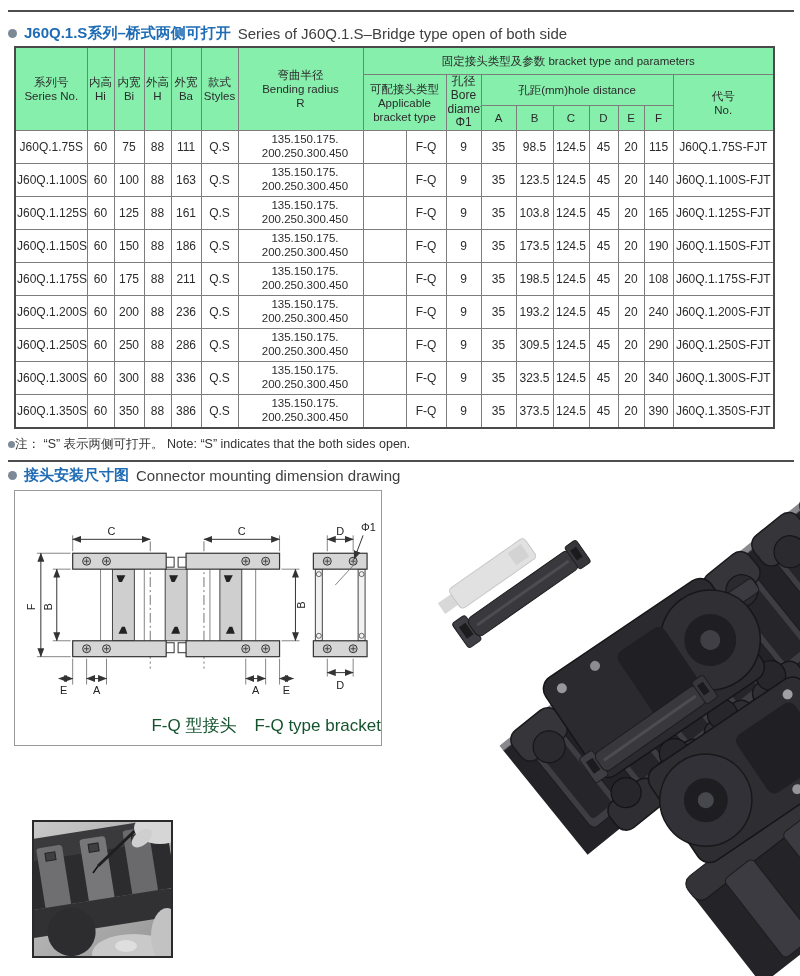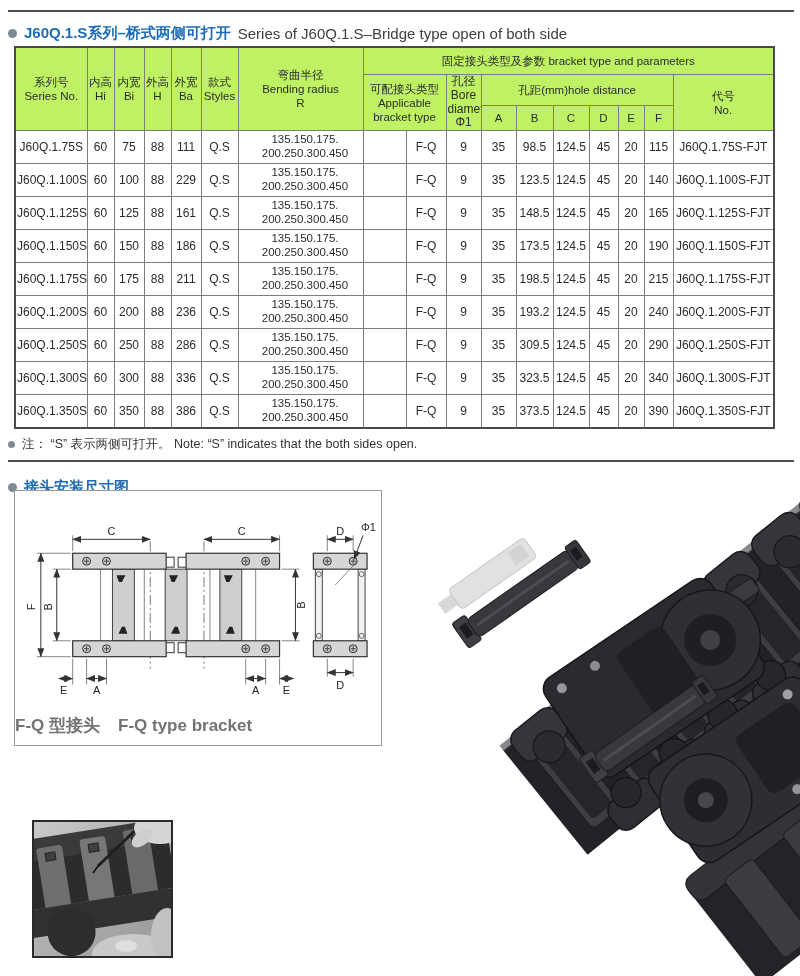--- a/index.html
+++ b/index.html
@@ -5,43 +5,43 @@
   html,body{margin:0;padding:0;}
   body{
     width:800px;height:976px;position:relative;background:#ffffff;
     font-family:"Liberation Sans","DejaVu Sans",sans-serif;color:#333;overflow:hidden;
   }
   .hr{position:absolute;left:8px;width:786px;height:2px;background:#4d4d4d;}
   #hr-top{top:10px;}
   #hr-mid{top:460px;}
   .sec-header{position:absolute;left:8px;display:flex;align-items:center;gap:7px;font-size:15px;white-space:nowrap;}
   #sec1{top:24px;}
-  #sec2{top:466px;margin-top:12px;}
+  #sec2{top:466px;}
   .bullet{width:9px;height:9px;border-radius:50%;background:#7d8license;background:#7d8a96;display:inline-block;flex:none;}
   .zh{color:#1e6cb5;font-weight:bold;}
   .en{color:#404040;}
   
   table.spec{
     position:absolute;left:14px;top:46px;width:760px;border-collapse:collapse;table-layout:fixed;
     font-size:12px;color:#2b2b2b;border:2px solid #4a4a4a;
   }
   .spec th,.spec td{border:1px solid #7d7d7d;text-align:center;vertical-align:middle;padding:0 1px;overflow:hidden;}
-  .spec thead th{background:#bef264;font-weight:normal;white-space:pre-line;line-height:1.22;font-size:11.5px;}
+  .spec thead th{background:#86efac;font-weight:normal;white-space:pre-line;line-height:1.22;font-size:11.5px;}
   .spec thead tr:nth-child(1) th{height:26px;}
   .spec thead tr:nth-child(2) th{height:30px;}
   .spec thead tr:nth-child(3) th{height:24px;}
   .spec thead th.small-th{font-size:12px;line-height:1.15;margin-top:16px;}
   .spec tbody td{height:32px;background:#ffffff;}
   .spec td.radius-cell{white-space:pre-line;font-size:11.5px;line-height:1.2;padding-left:10px;}
   
-  #note{position:absolute;left:8px;top:436px;display:flex;align-items:center;gap:7px;font-size:12.5px;color:#333;}
+  #note{position:absolute;left:8px;top:436px;display:flex;align-items:center;gap:0;font-size:12.5px;color:#333;}
   #note .bullet{width:7px;height:7px;}
   
   #draw-box{position:absolute;left:14px;top:490px;width:368px;height:256px;border:1px solid #999;background:#fff;box-sizing:border-box;}
-  #draw-caption{position:absolute;left:0;bottom:8px;width:100%;text-align:left;font-size:17px;font-weight:bold;color:#737373;white-space:nowrap;}
+  #draw-caption{position:absolute;left:0;bottom:8px;width:100%;text-align:right;font-size:17px;font-weight:normal;color:#14532d;white-space:nowrap;}
   #draw-caption .sep{display:inline-block;width:18px;}
   .dim{stroke:#333;stroke-width:1;}
   .ext{stroke:#666;stroke-width:0.8;}
   .cl{stroke:#555;stroke-width:0.8;stroke-dasharray:10 3 2 3;}
   .dimtxt{font-size:11px;fill:#222;}
   
   #photo{position:absolute;left:388px;top:470px;width:412px;height:506px;}
   #inset{position:absolute;left:32px;top:820px;width:141px;height:138px;border:2px solid #2a2a2a;box-sizing:border-box;background:#b5b5b5;overflow:hidden;}
 </style>
 </head>
@@ -134,21 +134,21 @@
         <td>45</td>
         <td>20</td>
         <td>115</td>
         <td>J60Q.1.75S-FJT</td>
       </tr>
       <tr>
         <td>J60Q.1.100S</td>
         <td>60</td>
         <td>100</td>
         <td>88</td>
-        <td>229</td>
+        <td>163</td>
         <td>Q.S</td>
         <td class="radius-cell">135.150.175.
 200.250.300.450</td>
         <td></td>
         <td>F-Q</td>
         <td>9</td>
         <td>35</td>
         <td>123.5</td>
         <td>124.5</td>
         <td>45</td>
@@ -162,21 +162,21 @@
         <td>125</td>
         <td>88</td>
         <td>161</td>
         <td>Q.S</td>
         <td class="radius-cell">135.150.175.
 200.250.300.450</td>
         <td></td>
         <td>F-Q</td>
         <td>9</td>
         <td>35</td>
-        <td>148.5</td>
+        <td>103.8</td>
         <td>124.5</td>
         <td>45</td>
         <td>20</td>
         <td>165</td>
         <td>J60Q.1.125S-FJT</td>
       </tr>
       <tr>
         <td>J60Q.1.150S</td>
         <td>60</td>
         <td>150</td>
@@ -206,21 +206,21 @@
         <td class="radius-cell">135.150.175.
 200.250.300.450</td>
         <td></td>
         <td>F-Q</td>
         <td>9</td>
         <td>35</td>
         <td>198.5</td>
         <td>124.5</td>
         <td>45</td>
         <td>20</td>
-        <td>215</td>
+        <td>108</td>
         <td>J60Q.1.175S-FJT</td>
       </tr>
       <tr>
         <td>J60Q.1.200S</td>
         <td>60</td>
         <td>200</td>
         <td>88</td>
         <td>236</td>
         <td>Q.S</td>
         <td class="radius-cell">135.150.175.
@@ -302,20 +302,21 @@
 <div id="note">
   <span class="bullet"></span>
   <span>注： “S” 表示两侧可打开。 Note: “S” indicates that the both sides open.</span>
 </div>
 
 <div class="hr" id="hr-mid"></div>
 
 <div class="sec-header" id="sec2">
   <span class="bullet"></span>
   <span class="zh">接头安装尺寸图</span>
+  <span class="en">Connector mounting dimension drawing</span>
 </div>
 
 <div id="draw-box">
   <svg width="366" height="216" viewBox="0 0 368 216" xmlns="http://www.w3.org/2000/svg">
     <defs>
       <marker id="arr" markerWidth="9" markerHeight="7" refX="8.5" refY="3.5" orient="auto-start-reverse" markerUnits="userSpaceOnUse">
         <path d="M0,0 L9,3.5 L0,7 z" fill="#333"></path>
       </marker>
       <g id="scr">
         <circle r="4" fill="#c6c6c6" stroke="#333" stroke-width="1"></circle>

